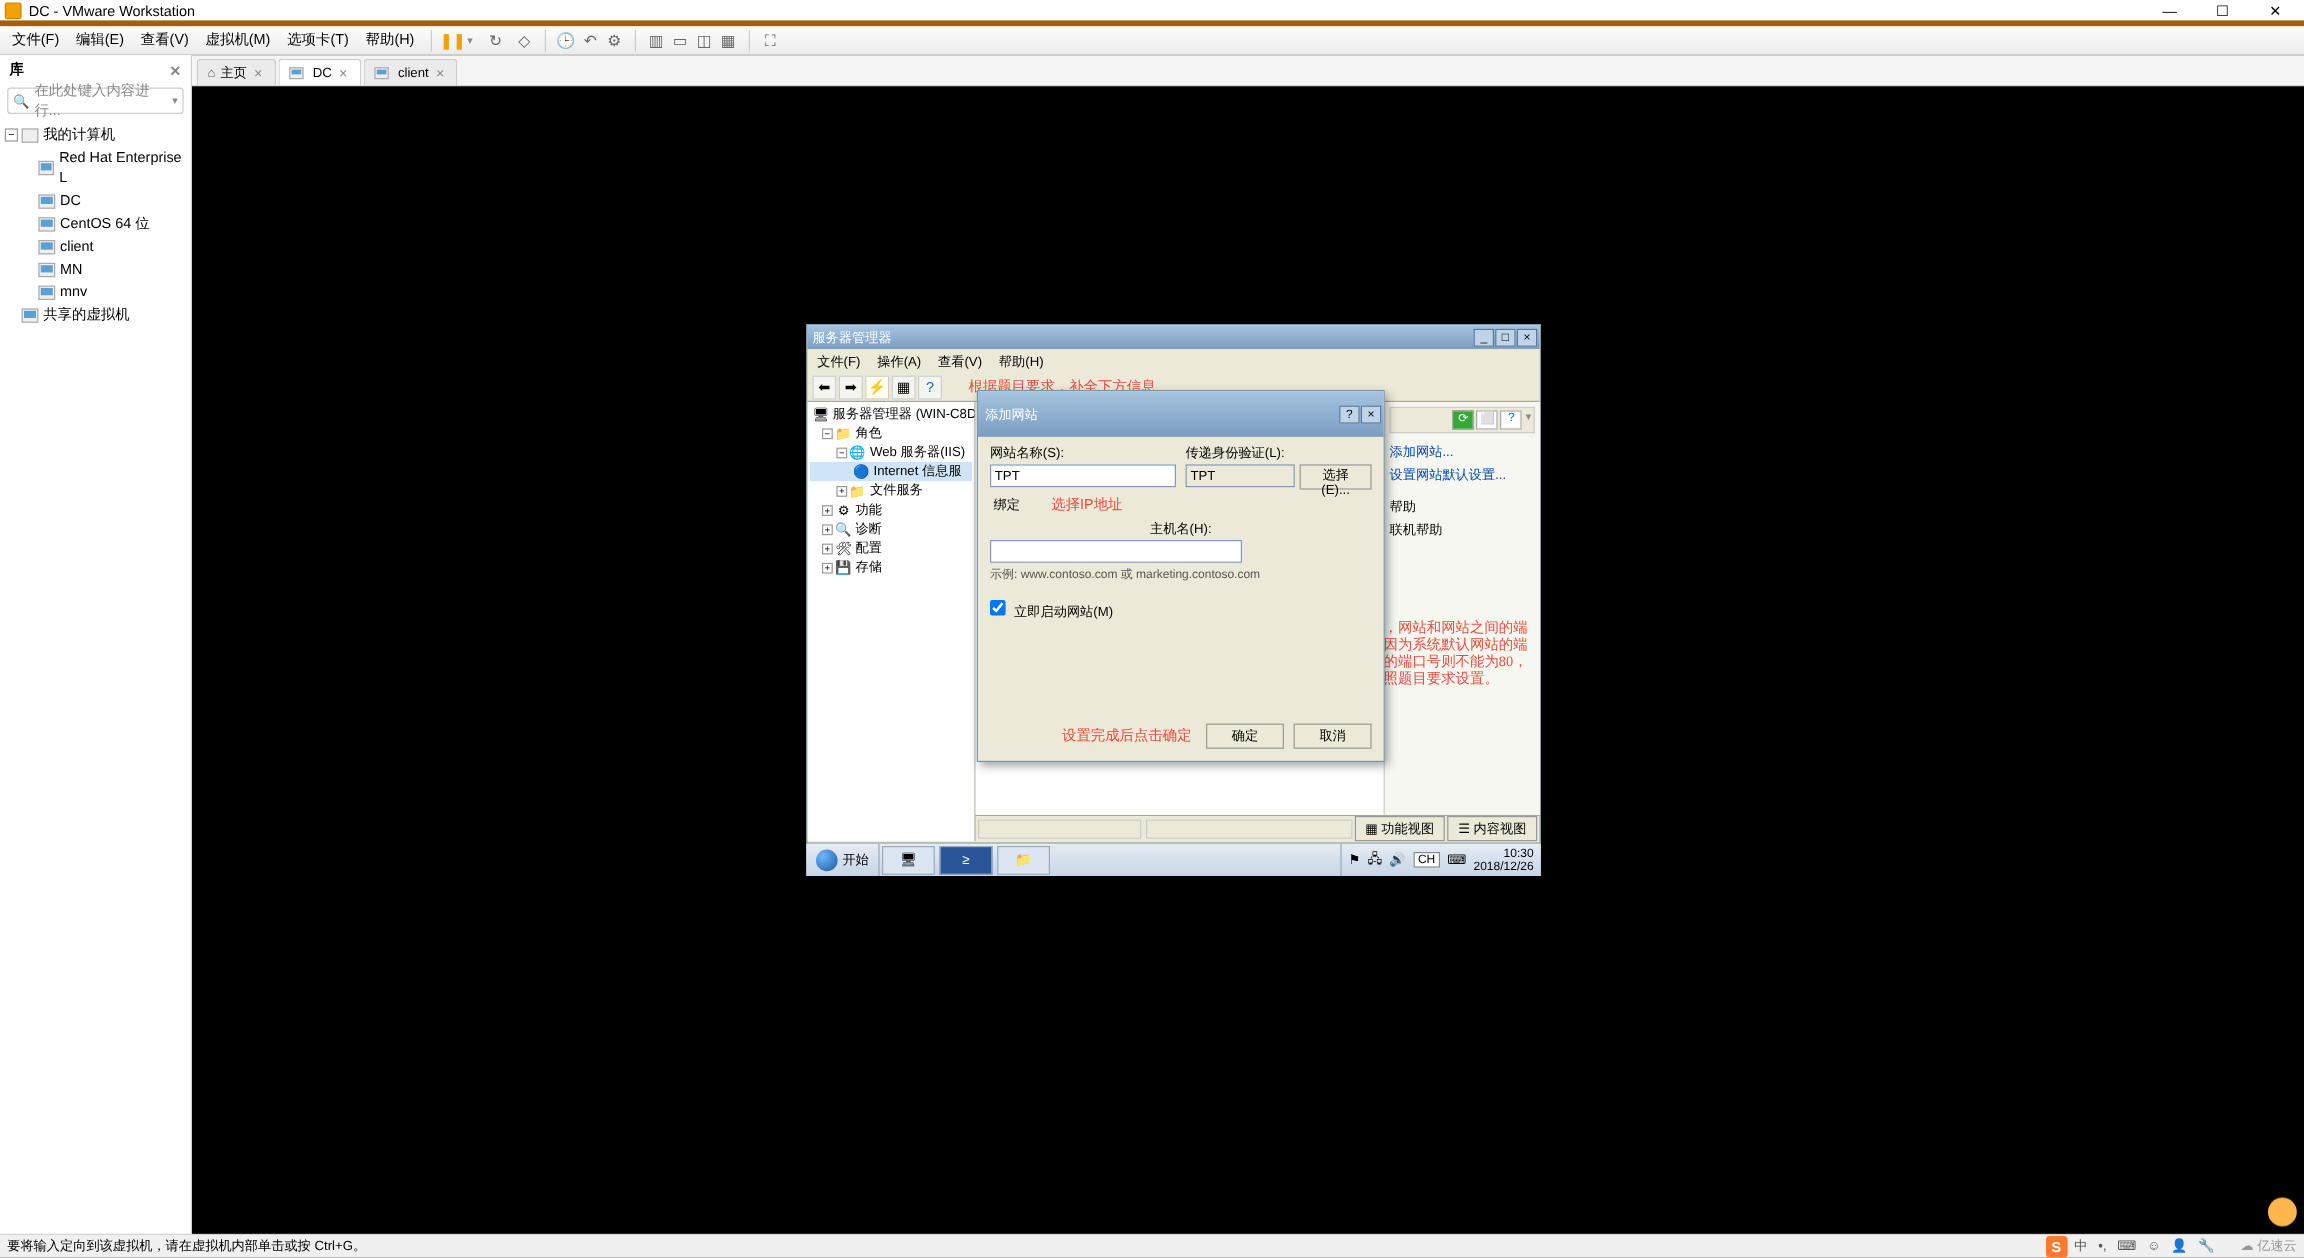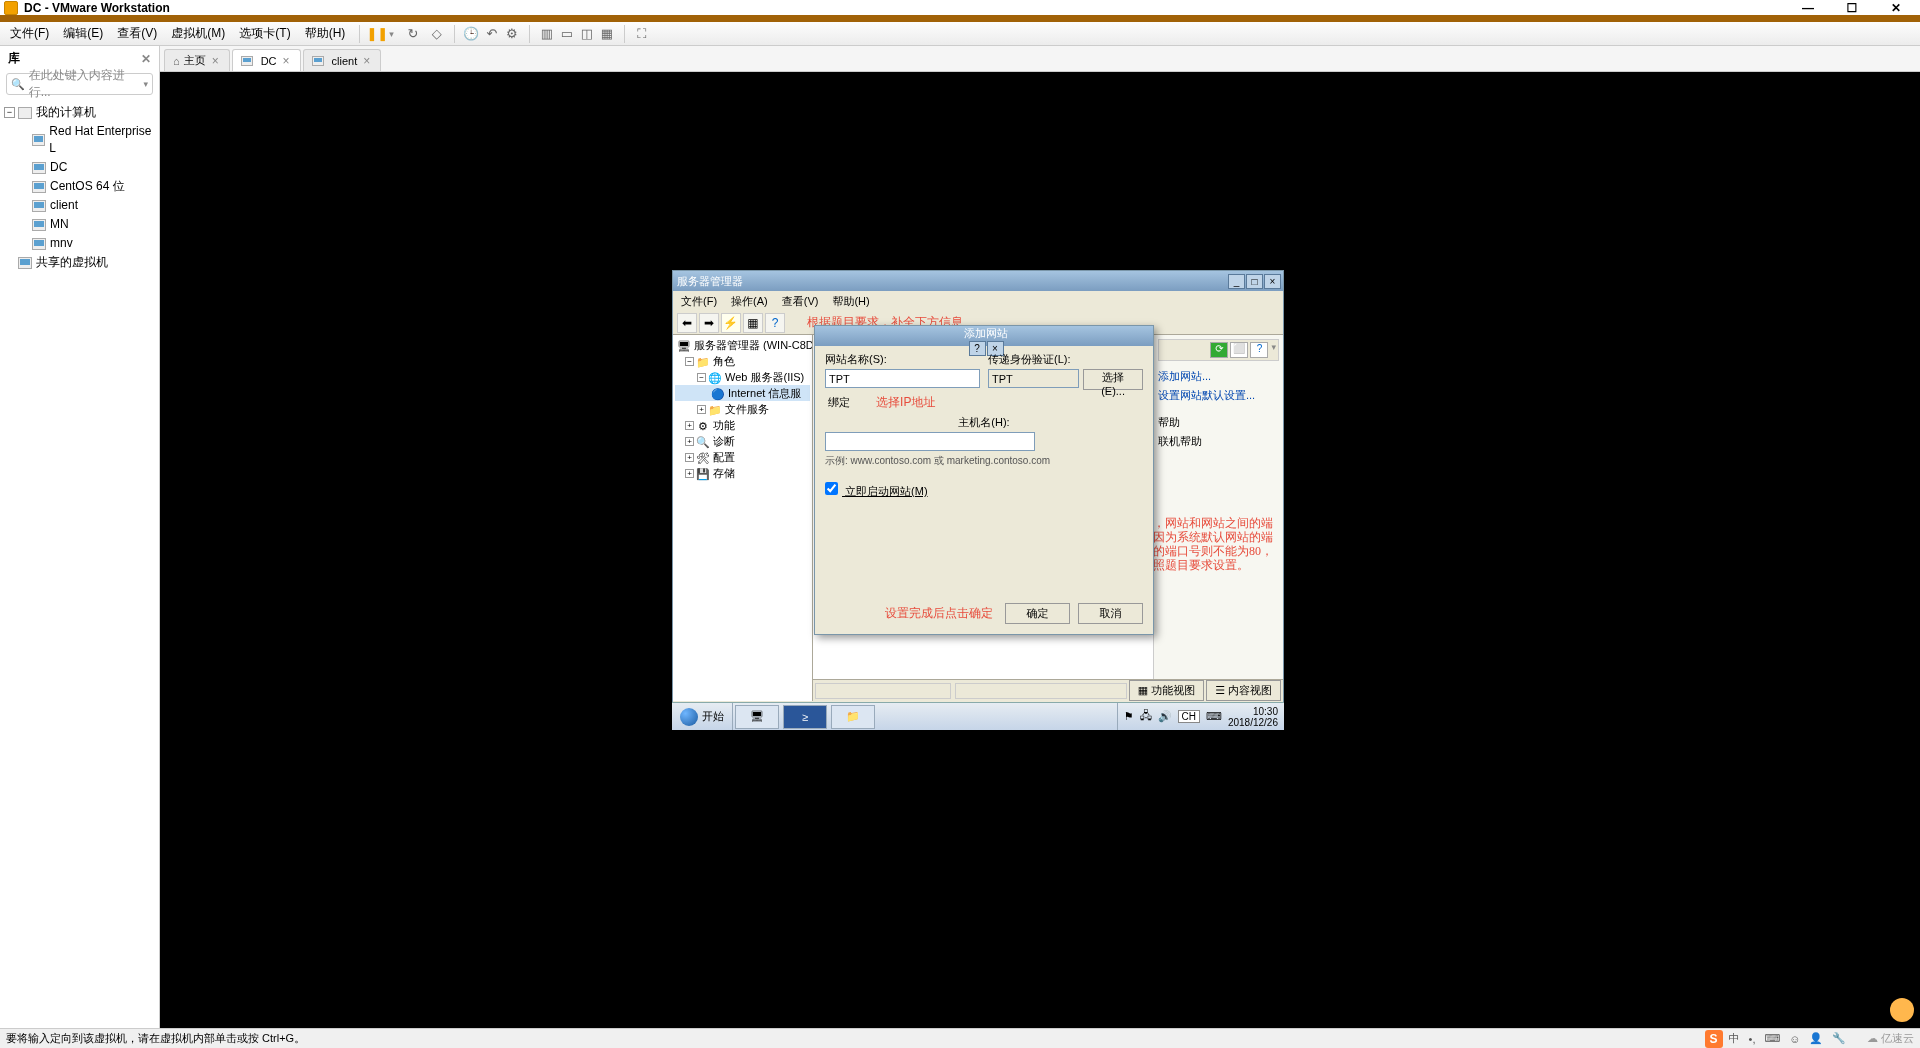--- a/index.html
+++ b/index.html
@@ -1,18 +1,18 @@
 <!DOCTYPE html>
 <html><head>
 <meta charset="utf-8">
 <style>
 * { margin: 0; padding: 0; box-sizing: border-box; font-family: "Microsoft YaHei", "SimSun", sans-serif; }
 body { background: #fff; width: 1920px; height: 1048px; overflow: hidden; font-size: 12px; position: relative; }
 
-.titlebar { height: 22px; background: #fff; display: flex; align-items: center; padding: 0 4px; justify-content: space-between; border-bottom: 7px solid #a16207; font-weight: bold; }
+.titlebar { height: 22px; background: #fff; display: flex; align-items: center; padding: 0 4px; justify-content: space-between; border-bottom: 5px solid #a16207; }
 .titlebar-left { display: flex; align-items: center; gap: 6px; }
 .titlebar-logo { width: 14px; height: 14px; background: #f2a100; border: 1px solid #c88500; border-radius: 2px; }
 .titlebar-right { display: flex; gap: 4px; }
 .win-btn { width: 40px; height: 18px; display: flex; align-items: center; justify-content: center; cursor: pointer; }
 
 .menubar { height: 24px; display: flex; align-items: center; padding: 0 4px; gap: 2px; background: linear-gradient(#fdfdfd,#ececec); border-bottom: 1px solid #ccc; }
 .menu-item { padding: 2px 6px; cursor: pointer; }
 .toolbar-sep { width: 1px; height: 18px; background: #ccc; margin: 0 6px; }
 .toolbar-icon { width: 18px; height: 18px; display: inline-flex; align-items: center; justify-content: center; cursor: pointer; color: #666; font-size: 13px; }
 .pause-icon { color: #f2a100; }
@@ -61,21 +61,21 @@
 .sm-actions { position: absolute; right: 0; top: 0; bottom: 0; width: 130px; border-left: 1px solid #ccc; background: #f7f7f1; padding: 4px; font-size: 11px; }
 .sm-actions .hdr { background: #ece9d8; border: 1px solid #ccc; display: flex; justify-content: flex-end; gap: 2px; padding: 2px; margin-bottom: 6px; }
 .sm-actions .hdr .b { width: 18px; height: 16px; border: 1px solid #aaa; background: #fff; font-size: 10px; text-align: center; cursor: pointer; }
 .sm-action-link { color: #0046b0; padding: 2px 0; cursor: pointer; }
 
 .sm-viewbar { height: 22px; border-top: 1px solid #aca899; display: flex; align-items: center; }
 .sm-scroll-track { flex: 1; height: 16px; background: #ece9d8; position: relative; margin: 0 2px; border: 1px solid #ccc; }
 .sm-viewbtn { padding: 2px 8px; border: 1px solid #999; background: #ece9d8; font-size: 11px; cursor: pointer; display: flex; align-items: center; gap: 3px; margin-right: 2px; }
 
 .dialog { position: absolute; left: 654px; top: 253px; width: 340px; height: 310px; background: #ece9d8; border: 1px solid #7a96a9; box-shadow: 3px 3px 8px rgba(0,0,0,.4); font-family: "Tahoma","SimSun"; font-size: 11px; z-index: 10; }
-.dlg-title { height: 20px; background: linear-gradient(#a5c4e0,#7b9dc0); color: #fff; display: flex; align-items: center; justify-content: space-between; padding: 0 2px 0 6px; font-size: 11px; flex-direction: column; }
+.dlg-title { height: 38px; background: linear-gradient(#a5c4e0,#7b9dc0); color: #fff; display: flex; align-items: center; justify-content: space-between; padding: 0 2px 0 6px; font-size: 11px; }
 .dlg-title .btns { display: flex; gap: 1px; }
 .dlg-title .btn { width: 17px; height: 15px; background: #bfd4e8; border: 1px solid #5a7a9a; font-size: 10px; text-align: center; line-height: 13px; cursor: pointer; color: #000; }
 .dlg-body { padding: 6px 10px; }
 .dlg-row { display: flex; gap: 8px; margin-bottom: 4px; }
 .dlg-col { flex: 1; }
 .dlg-label { font-size: 11px; margin-bottom: 2px; }
 .dlg-input { width: 100%; height: 19px; border: 1px solid #7f9db9; padding: 0 3px; font-size: 11px; background: #fff; }
 .dlg-input.ro { background: #ece9d8; }
 .dlg-btn { height: 21px; padding: 0 16px; border: 1px solid #999; background: #ece9d8; font-size: 11px; cursor: pointer; }
 .dlg-group { border: 1px solid #d0c8b0; padding: 6px 8px 8px; margin-bottom: 6px; position: relative; }
@@ -347,21 +347,21 @@
             <span class="anno-red" style="margin-left:20px;">选择IP地址</span>
             <div class="dlg-label" style="margin-top:4px;text-align:center;">主机名(H):</div>
             <input class="dlg-input" style="width: 210px;">
             <div style="font-size:10px;margin-top:3px;color:#555;">
               <span>示例:</span>
               <span>www.contoso.com 或 marketing.contoso.com</span>
             </div>
           </div>
 
           <div style="margin-top:10px;">
-            <label style="cursor:pointer;text-decoration:underline;">
+            <label style="cursor:pointer;">
               <input type="checkbox" class="chk" checked="" style="">
               <span>立即启动网站(M)</span>
             </label>
           </div>
         </div>
 
         <div class="dlg-bottom-anno">设置完成后点击确定</div>
         <div class="dlg-buttons">
           <button class="dlg-btn">确定</button>
           <button class="dlg-btn">取消</button>

